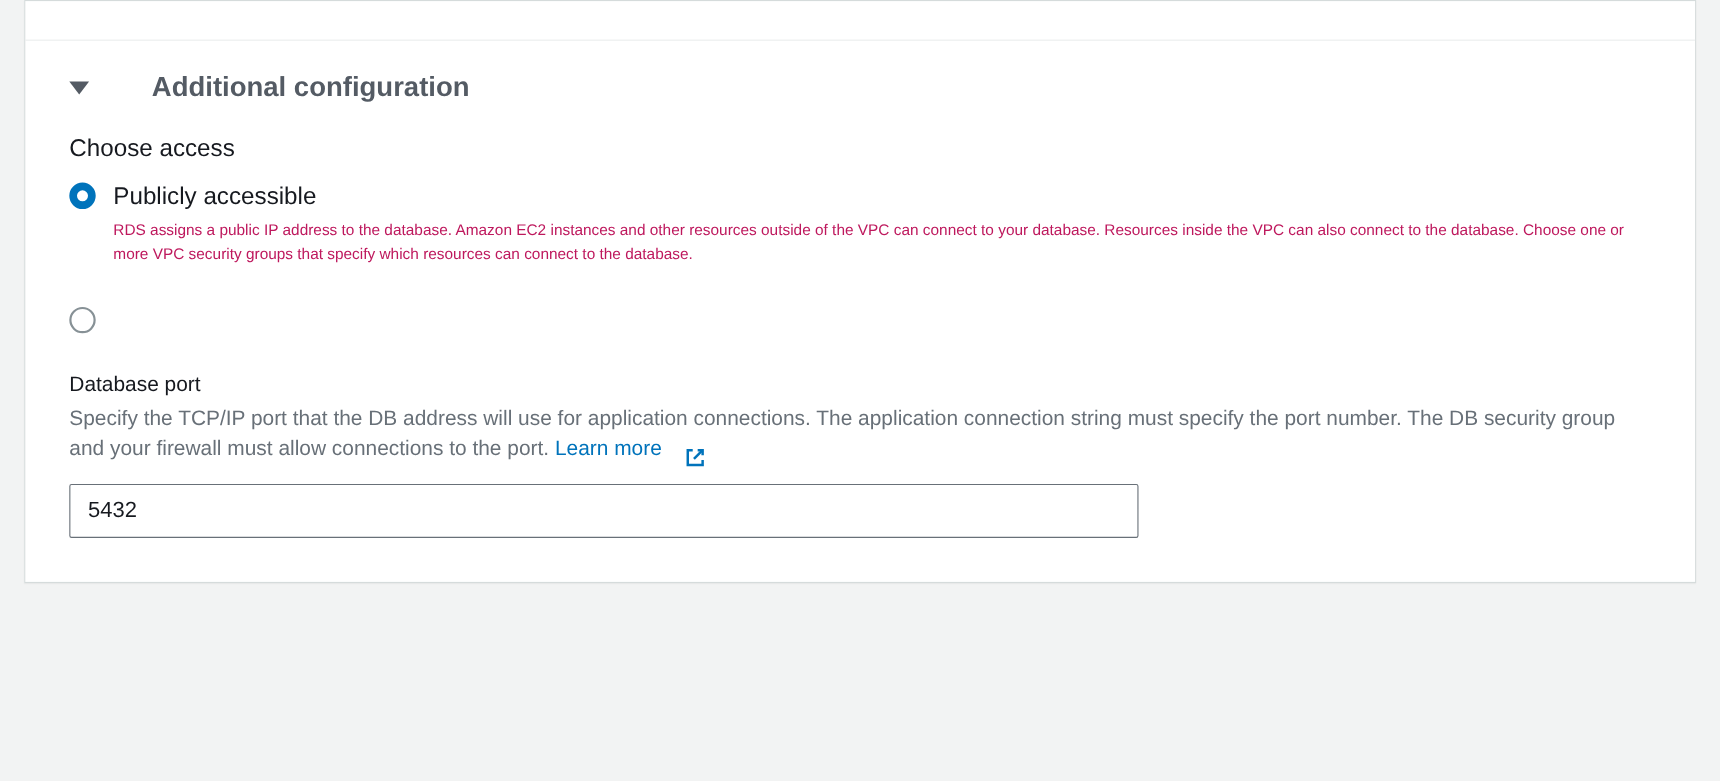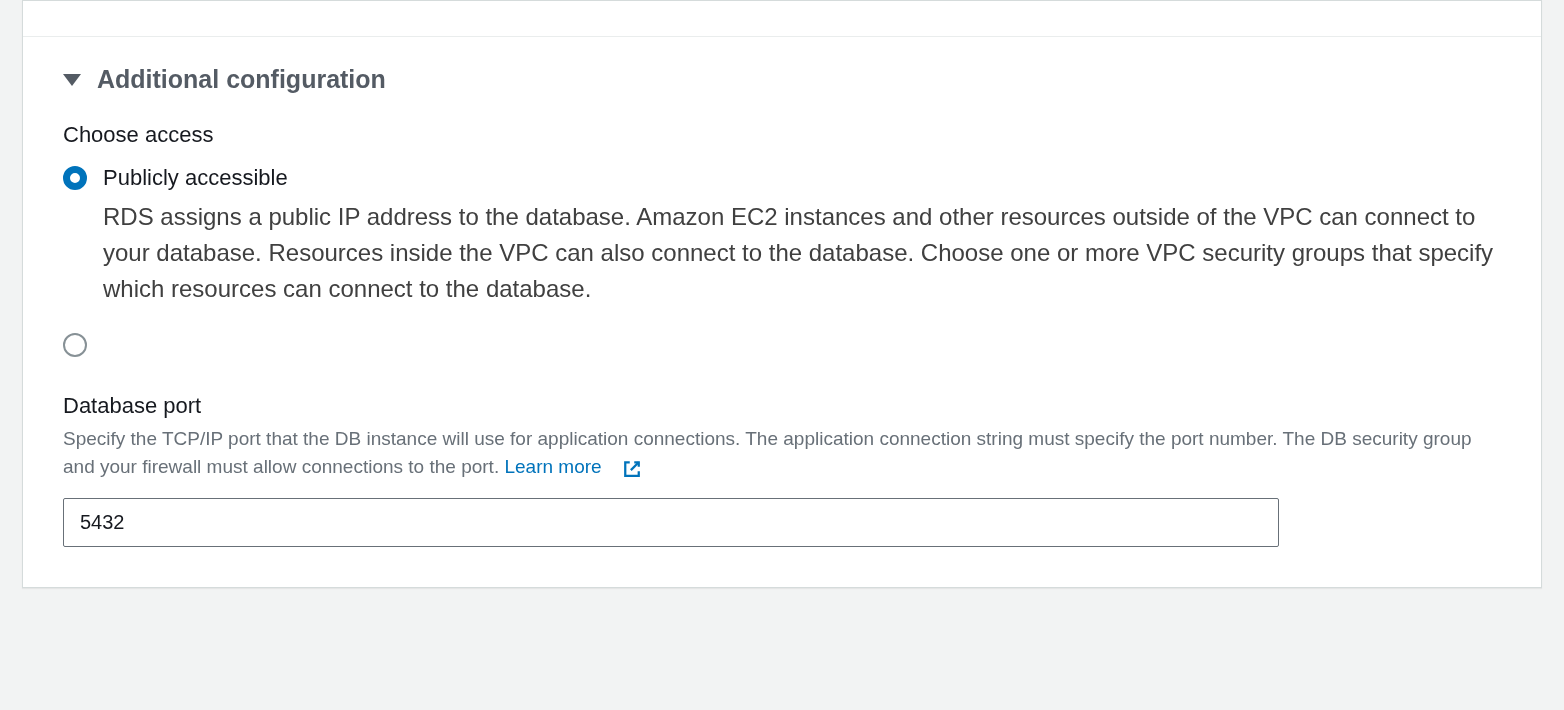--- a/index.html
+++ b/index.html
@@ -37,31 +37,32 @@
       width: 0;
       height: 0;
       border-left: 9px solid transparent;
       border-right: 9px solid transparent;
       border-top: 12px solid #545b64;
     }
     .collapsible-title {
       font-size: 25px;
       font-weight: 700;
       color: #545b64;
+      margin-left: 41px;
     }
     .field-label {
       font-size: 22px;
       font-weight: 400;
       color: #16191f;
       margin-bottom: 16px;
     }
     .radio-group {
       display: flex;
       flex-direction: column;
-      gap: 24px;
+      gap: 36px;
       margin-bottom: 36px;
     }
     .radio-option {
       display: flex;
       align-items: flex-start;
       gap: 16px;
       cursor: pointer;
     }
     .radio-circle {
       flex-shrink: 0;
@@ -80,56 +81,56 @@
       flex: 1;
     }
     .radio-title {
       font-size: 22px;
       font-weight: 400;
       color: #16191f;
       line-height: 1.3;
       margin-bottom: 6px;
     }
     .radio-desc {
-      font-size: 24px;
-      color: #404040;
+      font-size: 14px;
+      color: #be185d;
       line-height: 1.5;
     }
     .port-section {
       margin-top: 8px;
     }
     .port-label {
-      font-size: 22px;
+      font-size: 19px;
       color: #16191f;
       margin-bottom: 6px;
     }
     .port-desc {
       font-size: 19px;
       color: #687078;
       line-height: 1.5;
       margin-bottom: 16px;
     }
     .learn-link {
       color: #0073bb;
       text-decoration: none;
       display: inline-flex;
-      align-items: center;
+      align-items: flex-end;
       gap: 21px;
     }
     .external-icon {
       display: inline-block;
       width: 18px;
       height: 18px;
     }
     .external-icon svg {
       width: 100%;
       height: 100%;
     }
     .port-input {
-      width: 1216px;
+      width: 972px;
       max-width: 100%;
       padding: 12px 16px;
       font-size: 20px;
       border: 1px solid #687078;
       border-radius: 2px;
       color: #16191f;
       background: #fff;
     }
   </style>
 </head>
@@ -160,21 +161,21 @@
         <span class="radio-circle"></span>
         <span class="radio-content">
         </span>
       </label>
 
     </div>
 
     <div class="port-section">
       <div class="port-label">Database port</div>
       <div class="port-desc">
-        <span>Specify the TCP/IP port that the DB instance will use for application connections. The application connection string must specify the port number. The DB security group and your firewall must allow connections to the port. </span>
+        <span>Specify the TCP/IP port that the DB address will use for application connections. The application connection string must specify the port number. The DB security group and your firewall must allow connections to the port. </span>
         <a href="#" class="learn-link">
           <span>Learn more</span>
           <span class="external-icon">
             <svg viewBox="0 0 16 16" fill="none" stroke="#0073bb" stroke-width="2">
               <path d="M6 2H2v12h12v-4"></path>
               <path d="M10 2h4v4"></path>
               <path d="M14 2L7 9"></path>
             </svg>
           </span>
         </a>

